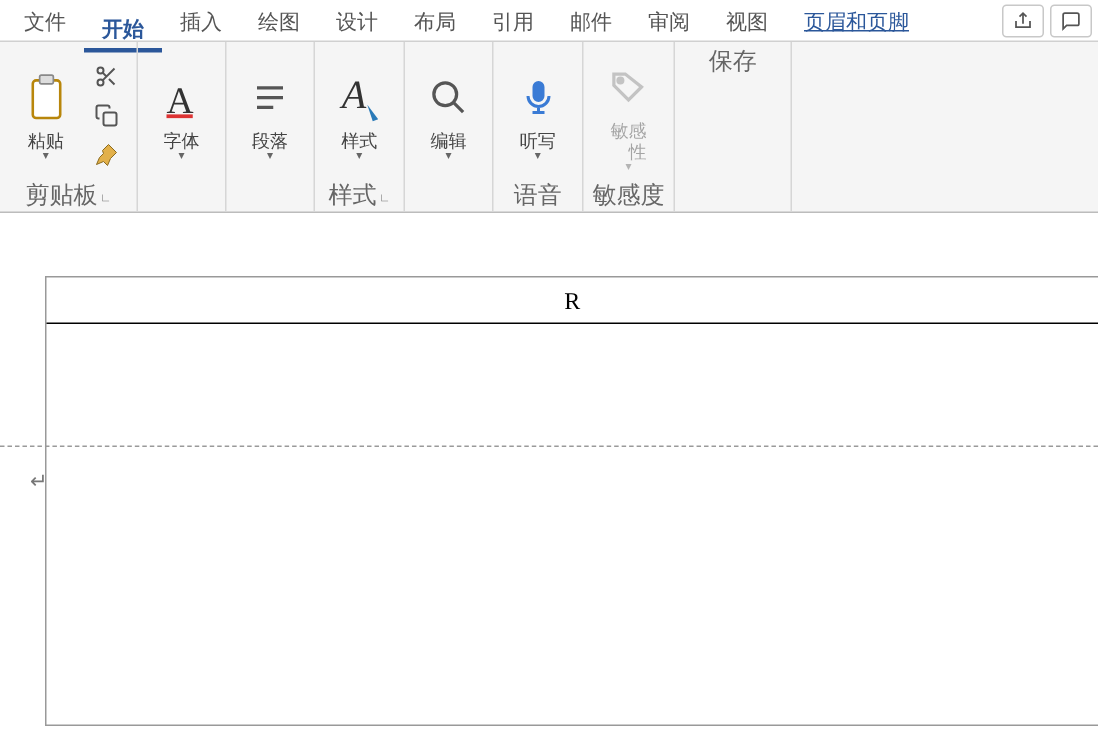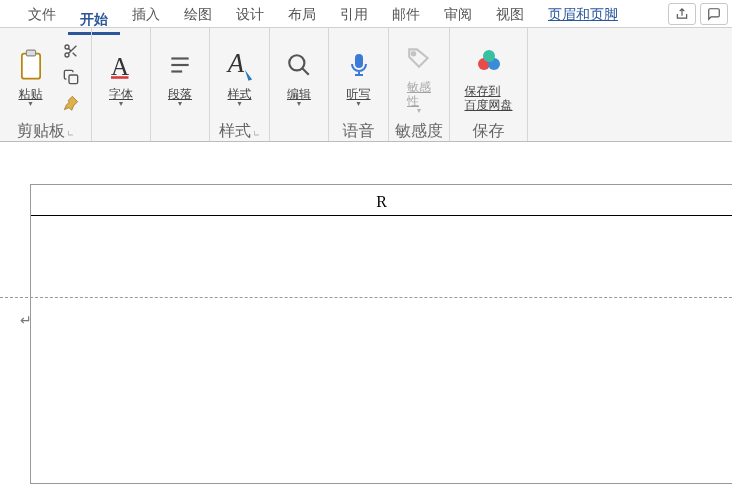--- a/index.html
+++ b/index.html
@@ -12,21 +12,21 @@
     overflow: hidden;
     color: #333;
   }
   
   .tabstrip {
     display: flex;
     align-items: center;
     height: 28px;
     background: #fff;
     border-bottom: 1px solid #d0d0d0;
-    padding-left: 16px;
+    padding-left: 4px;
   }
   .tab {
     padding: 0 12px;
     height: 28px;
     line-height: 28px;
     font-size: 14px;
     color: #555;
     cursor: pointer;
   }
   .tab.active {
@@ -96,24 +96,23 @@
     padding: 4px 2px;
     cursor: pointer;
   }
   .big-btn .iconwrap {
     height: 40px;
     display:flex; align-items:center; justify-content:center;
   }
   .big-btn .caption {
     font-size: 12px;
     color:#444;
-    text-align:left;
+    text-align:right;
     line-height:14px;
     margin-top:2px;
-    text-decoration:underline;
   }
   .big-btn.disabled { opacity: .45; }
   .small-btn {
     width: 26px; height: 22px;
     display:flex; align-items:center; justify-content:center;
   }
   .paste-col { display:flex; flex-direction:column; align-items:center; }
   .paste-aux { display:flex; flex-direction:column; gap:4px; margin-left:2px; }
   .drop-caret { font-size:8px; color:#666; margin-top:-2px; }
   
@@ -323,33 +322,20 @@
         </div>
         <div class="caption" style="white-space:pre-line">敏感
 性</div>
         <div class="drop-caret">▾</div>
       </div>
     </div>
     <div class="ribbon-group-label">敏感度</div>
   </div>
 
   <div class="ribbon-group" style="min-width:78px">
-    <div class="ribbon-group-body">
-      <div class="big-btn">
-        <div class="iconwrap">
-          <svg width="30" height="28" viewBox="0 0 30 28">
-              <circle cx="10" cy="16" r="6" fill="#e94b4b"></circle>
-              <circle cx="20" cy="16" r="6" fill="#3a8bd8"></circle>
-              <circle cx="15" cy="8" r="6" fill="#3bbfa3"></circle>
-            </svg>
-        </div>
-        <div class="caption" style="white-space:pre-line">保存到
-百度网盘</div>
-      </div>
-    </div>
     <div class="ribbon-group-label">保存</div>
   </div>
 
 </div>
 
 <div class="docarea">
   <div class="page">
     <div class="header-content">R</div>
     <div class="header-line"></div>
   </div>

